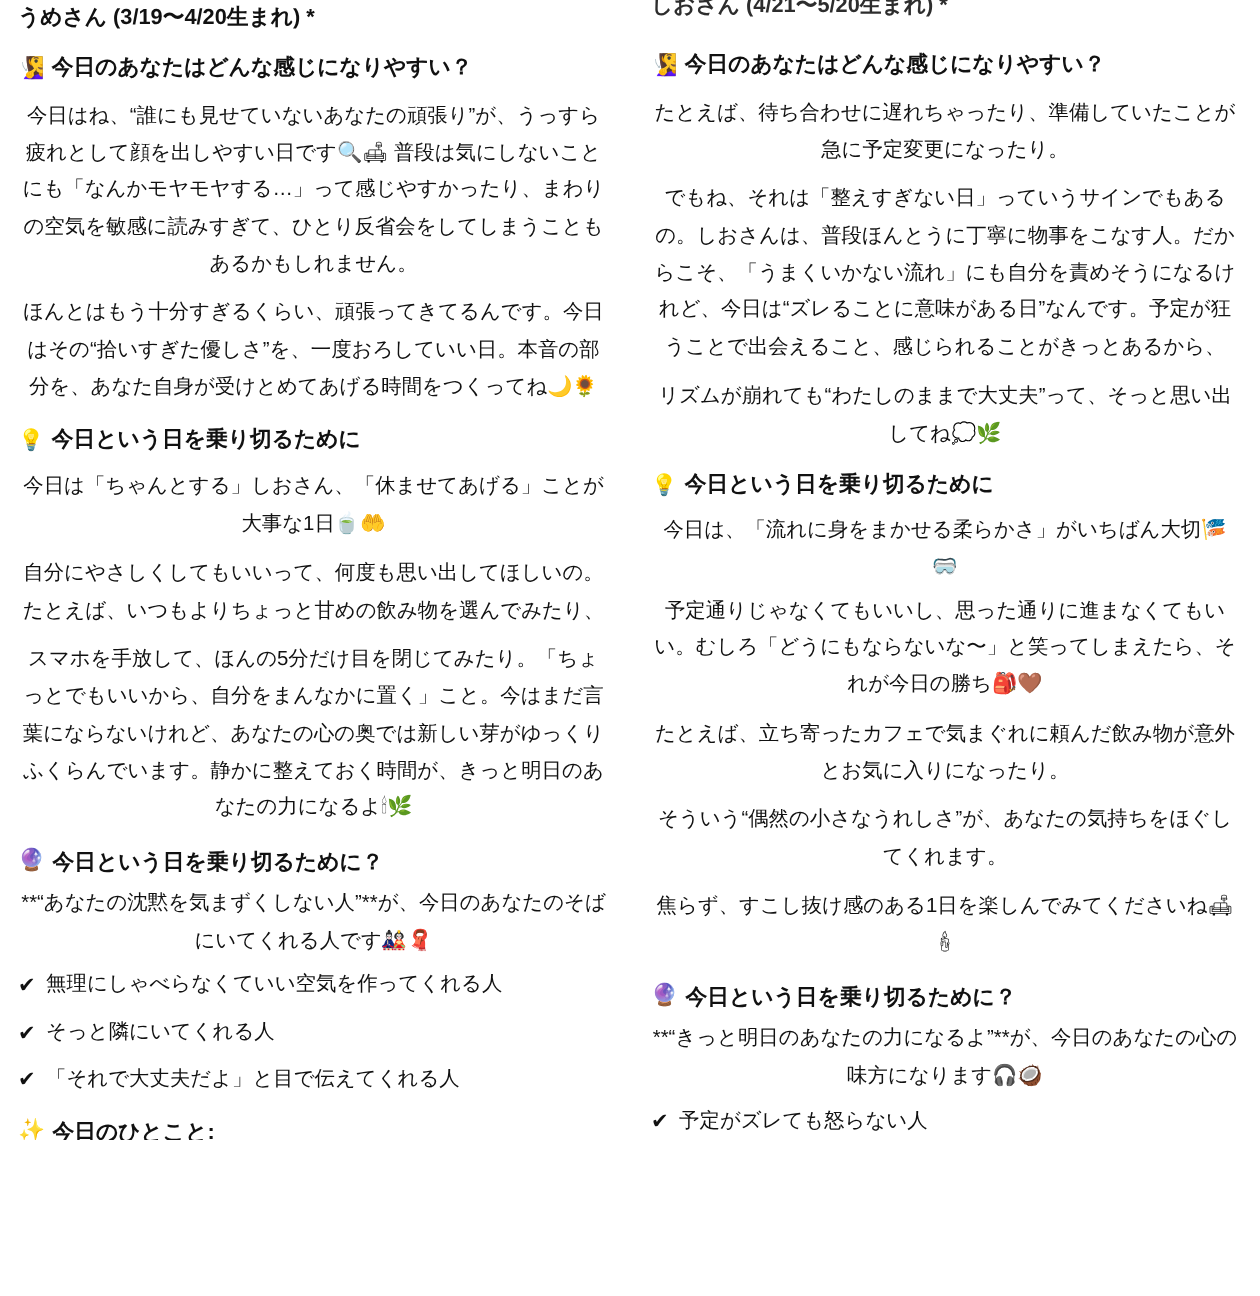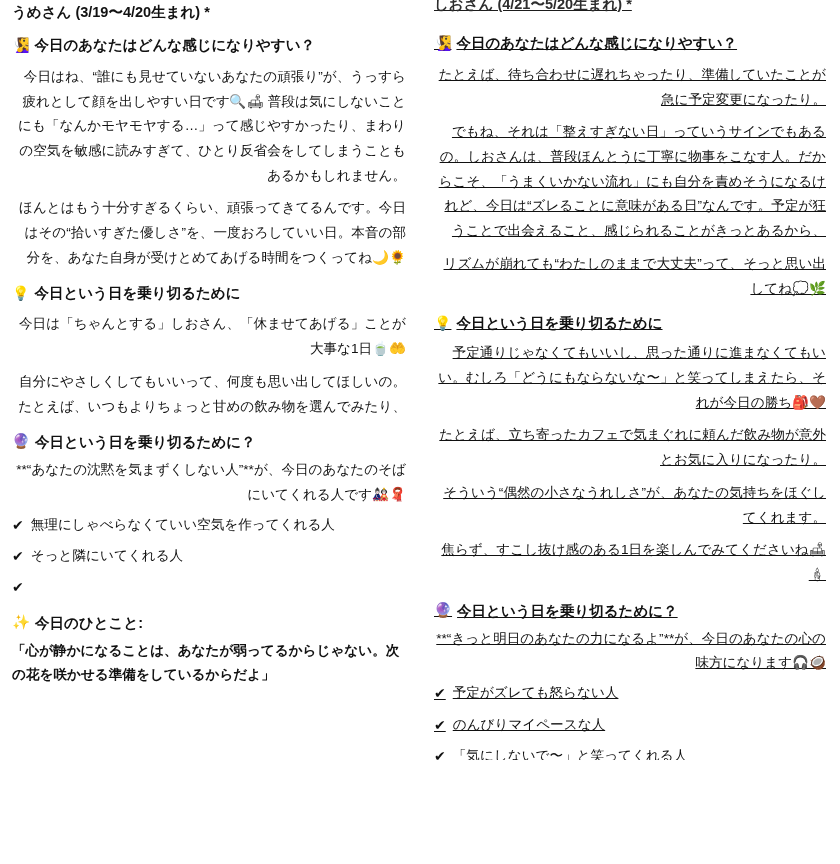--- a/index.html
+++ b/index.html
@@ -21,21 +21,20 @@
     box-sizing: border-box;
   }
   .column {
     width: 420px;
     box-sizing: border-box;
     padding: 0 14px 0 12px;
     overflow: hidden;
   }
   .column.right {
     padding-left: 14px;
-    text-decoration: underline;
   }
   .top-title {
     font-size: 14.5px;
     font-weight: bold;
     line-height: 1.45;
     margin: 2px 0 0 0;
     white-space: nowrap;
     overflow: hidden;
   }
   .top-title.clipped {
@@ -55,21 +54,21 @@
     gap: 5px;
   }
   .section-head .emo {
     font-size: 14px;
     flex: none;
   }
   p.para {
     font-size: 13.6px;
     line-height: 1.82;
     margin: 8px 0;
-    text-align: right;
+    text-align: center;
     word-break: break-all;
   }
   p.para.tight {
     margin: 4px 0;
   }
   .check-line {
     font-size: 13.6px;
     line-height: 1.95;
     margin: 4px 0;
     display: flex;
@@ -119,37 +118,39 @@
     </div>
     <p class="para">今日はね、“誰にも見せていないあなたの頑張り”が、うっすら疲れとして顔を出しやすい日です🔍🛋 普段は気にしないことにも「なんかモヤモヤする…」って感じやすかったり、まわりの空気を敏感に読みすぎて、ひとり反省会をしてしまうこともあるかもしれません。</p>
     <p class="para">ほんとはもう十分すぎるくらい、頑張ってきてるんです。今日はその“拾いすぎた優しさ”を、一度おろしていい日。本音の部分を、あなた自身が受けとめてあげる時間をつくってね🌙🌻</p>
 
     <div class="section-head">
       <span class="emo">💡</span>
       <span>今日という日を乗り切るために</span>
     </div>
     <p class="para">今日は「ちゃんとする」しおさん、「休ませてあげる」ことが大事な1日🍵🤲</p>
     <p class="para">自分にやさしくしてもいいって、何度も思い出してほしいの。たとえば、いつもよりちょっと甘めの飲み物を選んでみたり、</p>
+    <p class="para tight">スマホを手放して、ほんの5分だけ目を閉じてみたり。「ちょっとでもいいから、自分をまんなかに置く」こと。今はまだ言葉にならないけれど、あなたの心の奥では新しい芽がゆっくりふくらんでいます。静かに整えておく時間が、きっと明日のあなたの力になるよ🕯🌿</p>
 
     <div class="keyperson-head">
       <span class="emo">🔮</span>
       <span>今日という日を乗り切るために？</span>
     </div>
     <p class="para tight">**“あなたの沈黙を気まずくしない人”**が、今日のあなたのそばにいてくれる人です🎎🧣</p>
 
     <div class="check-line">
       <span class="check-mark">✔</span>
       <span>無理にしゃべらなくていい空気を作ってくれる人</span>
     </div>
     <div class="check-line">
       <span class="check-mark">✔</span>
       <span>そっと隣にいてくれる人</span>
     </div>
     <div class="check-line">
       <span class="check-mark">✔</span>
+      <span>「それで大丈夫だよ」と目で伝えてくれる人</span>
     </div>
 
     <div class="hitokoto-head">
       <span class="emo">✨</span>
       <span>今日のひとこと:</span>
     </div>
     <p class="quote">「心が静かになることは、あなたが弱ってるからじゃない。次の花を咲かせる準備をしているからだよ」</p>
 
   </div>
 
@@ -162,20 +163,21 @@
       <span>今日のあなたはどんな感じになりやすい？</span>
     </div>
     <p class="para">たとえば、待ち合わせに遅れちゃったり、準備していたことが急に予定変更になったり。</p>
     <p class="para">でもね、それは「整えすぎない日」っていうサインでもあるの。しおさんは、普段ほんとうに丁寧に物事をこなす人。だからこそ、「うまくいかない流れ」にも自分を責めそうになるけれど、今日は“ズレることに意味がある日”なんです。予定が狂うことで出会えること、感じられることがきっとあるから、</p>
     <p class="para">リズムが崩れても“わたしのままで大丈夫”って、そっと思い出してね💭🌿</p>
 
     <div class="section-head">
       <span class="emo">💡</span>
       <span>今日という日を乗り切るために</span>
     </div>
+    <p class="para tight">今日は、「流れに身をまかせる柔らかさ」がいちばん大切🎏🥽</p>
     <p class="para tight">予定通りじゃなくてもいいし、思った通りに進まなくてもいい。むしろ「どうにもならないな〜」と笑ってしまえたら、それが今日の勝ち🎒🤎</p>
     <p class="para">たとえば、立ち寄ったカフェで気まぐれに頼んだ飲み物が意外とお気に入りになったり。</p>
     <p class="para">そういう“偶然の小さなうれしさ”が、あなたの気持ちをほぐしてくれます。</p>
     <p class="para">焦らず、すこし抜け感のある1日を楽しんでみてくださいね🛋🕯</p>
 
     <div class="keyperson-head">
       <span class="emo">🔮</span>
       <span>今日という日を乗り切るために？</span>
     </div>
     <p class="para tight">**“きっと明日のあなたの力になるよ”**が、今日のあなたの心の味方になります🎧🥥</p>

